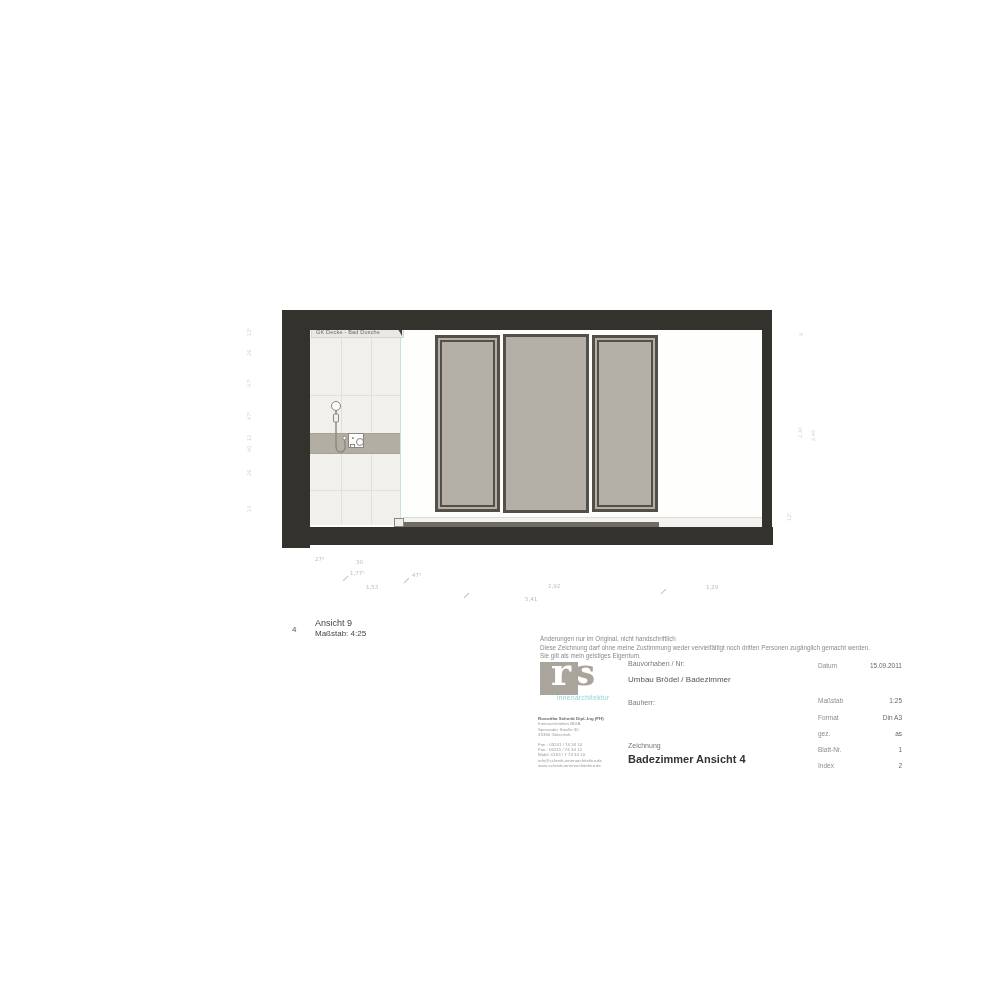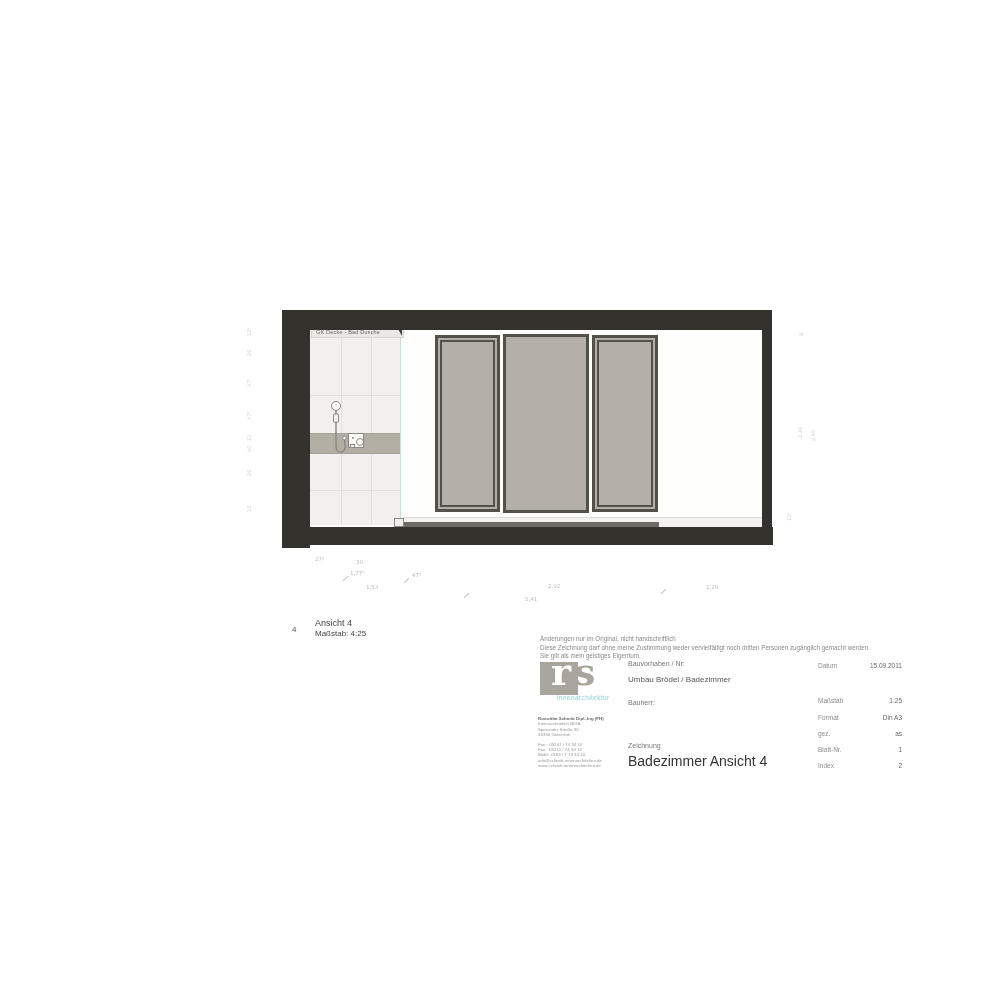--- a/index.html
+++ b/index.html
@@ -44,21 +44,21 @@
   .logo-r{position:absolute;left:11px;top:-9px;font-size:38px;font-weight:bold;color:#ffffff;
           font-family:"DejaVu Serif",serif;line-height:38px;}
   .logo-s{position:absolute;left:34px;top:-9px;font-size:38px;font-weight:bold;color:#a9a49c;
           font-family:"DejaVu Serif",serif;line-height:38px;}
   .logo-sub{position:absolute;left:17px;top:32px;font-size:6.5px;color:#8fd2d2;letter-spacing:.4px;}
   .addr{font-size:4.4px;color:#9a9894;line-height:5.4px;white-space:nowrap;}
   .addr .bold{font-weight:bold;color:#6a6865;}
   .addr .gap{height:4px;}
   .fld-label{font-size:7px;color:#777;}
   .fld-value{font-size:8px;color:#555;}
-  .fld-big{font-size:14px;font-weight:normal;color:#333;}
+  .fld-big{font-size:11px;font-weight:bold;color:#333;}
   .metarow{display:flex;justify-content:space-between;width:84px;}
   .metarow .ml{font-size:6.5px;color:#8d8d8b;}
   .metarow .mv{font-size:6.5px;color:#666;}
 </style>
 </head>
 <body>
 
 <div id="canvas">
 
   <div class="abs interior" style="left:310px;top:330px;width:453px;height:197px;"></div>
@@ -127,21 +127,21 @@
   <span class="abs dim dimfaint rot" style="left:246px;top:452px;">40</span>
   <span class="abs dim dimfaint rot" style="left:246px;top:476px;">26</span>
   <span class="abs dim dimfaint rot" style="left:246px;top:512px;">15</span>
 
   <span class="abs dim dimfaint rot" style="left:798px;top:336px;">9</span>
   <span class="abs dim dimfaint rot" style="left:797px;top:438px;">2,30</span>
   <span class="abs dim dimfaint rot" style="left:810px;top:441px;">2,46</span>
   <span class="abs dim dimfaint rot" style="left:786px;top:521px;">12⁵</span>
 
   <span class="abs cap-num" style="left:292px;top:625px;">4</span>
-  <span class="abs cap-title" style="left:315px;top:618px;">Ansicht 4</span>
+  <span class="abs cap-title" style="left:315px;top:618px;">Ansicht 9</span>
   <span class="abs cap-scale" style="left:315px;top:629px;">Maßstab: 4:25</span>
 
   <div class="abs disc" style="left:540px;top:635px;">
     <div>Änderungen nur im Original, nicht handschriftlich</div>
     <div>Diese Zeichnung darf ohne meine Zustimmung weder vervielfältigt noch dritten Personen zugänglich gemacht werden.</div>
     <div>Sie gilt als mein geistiges Eigentum.</div>
   </div>
 
   <div class="abs" style="left:540px;top:662px;width:75px;height:42px;">
     <div class="logo-rect"></div>

